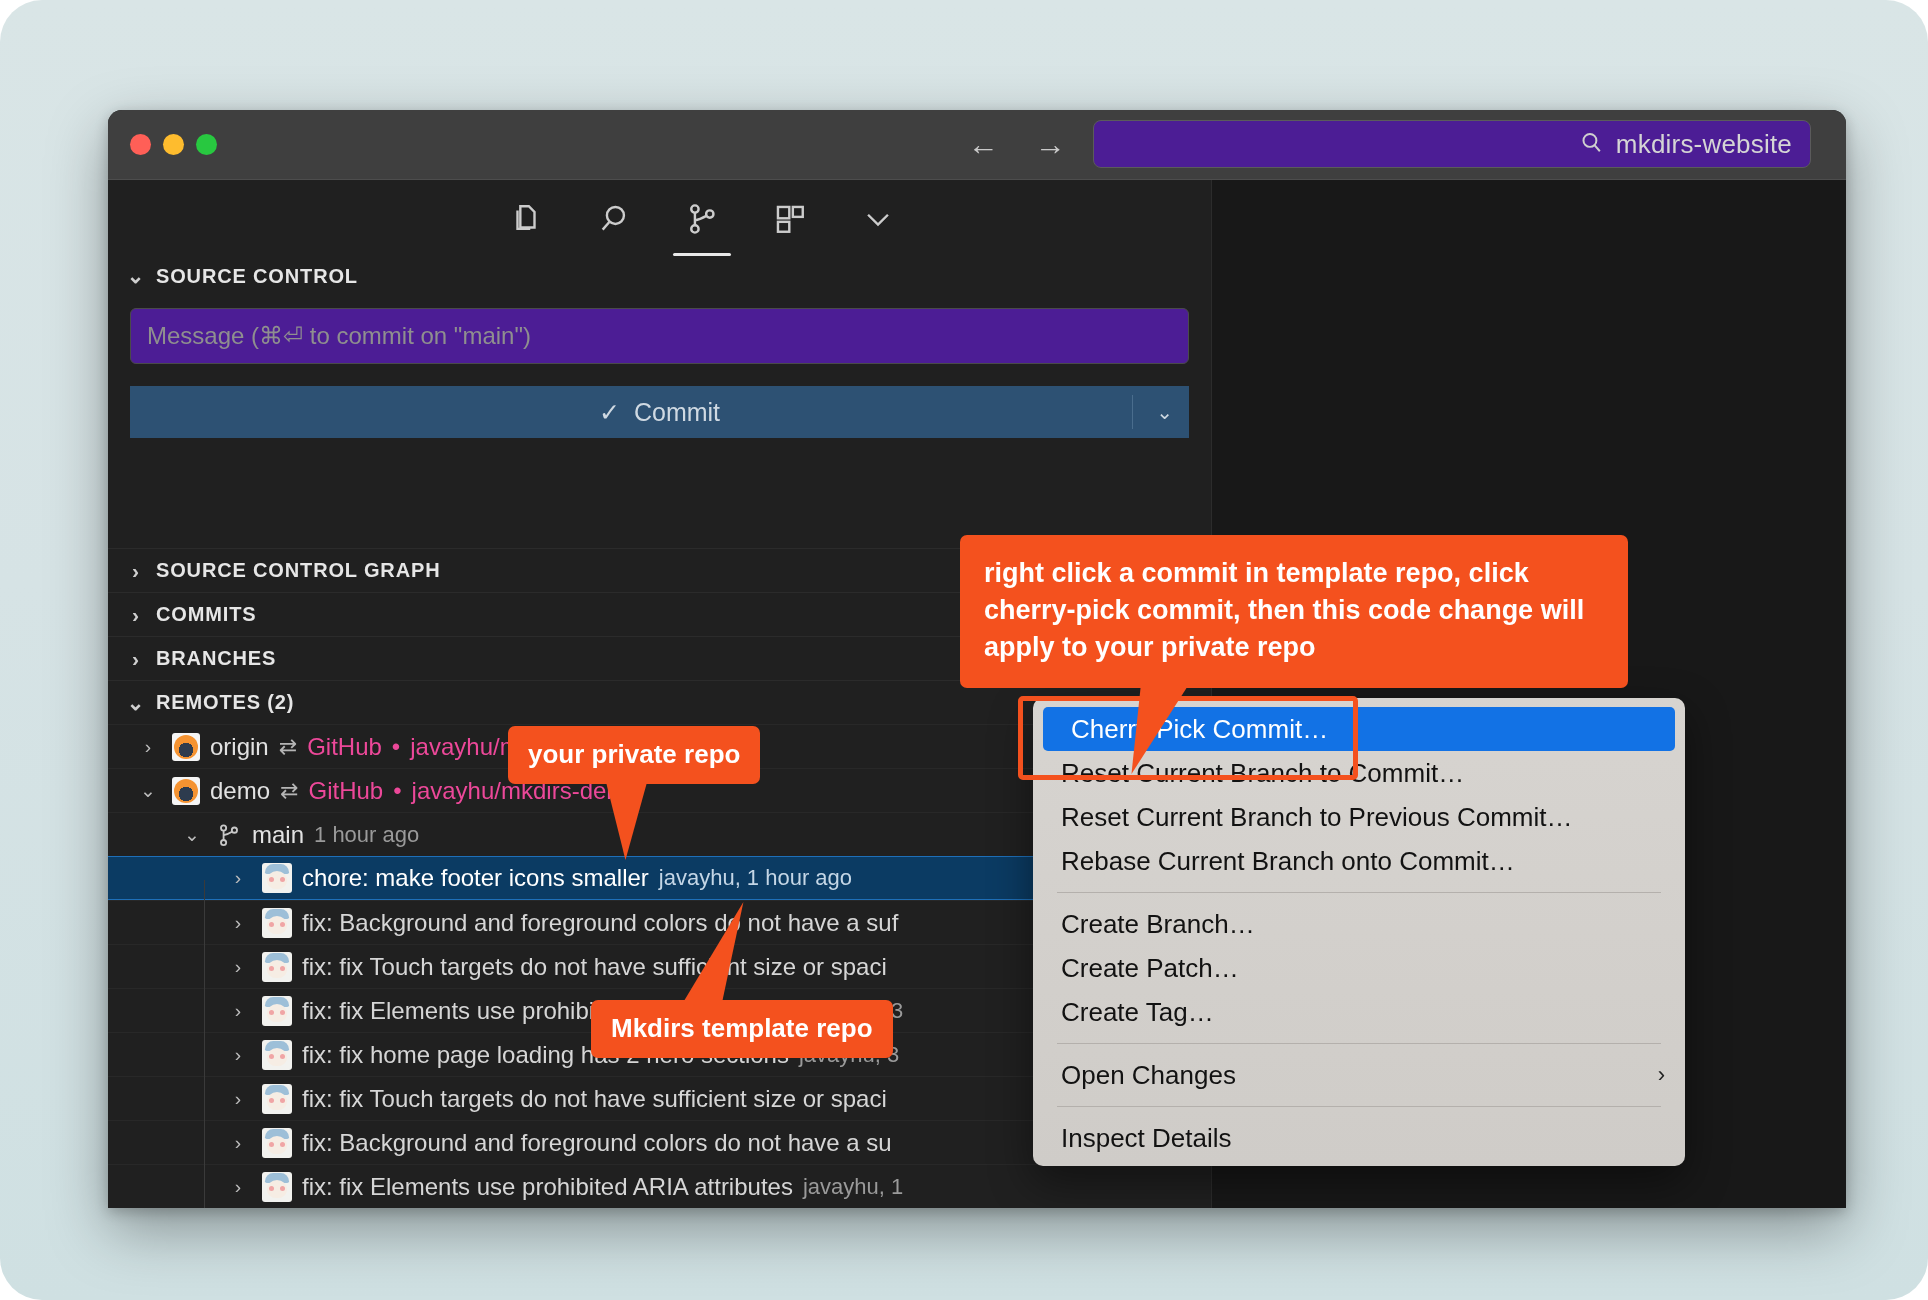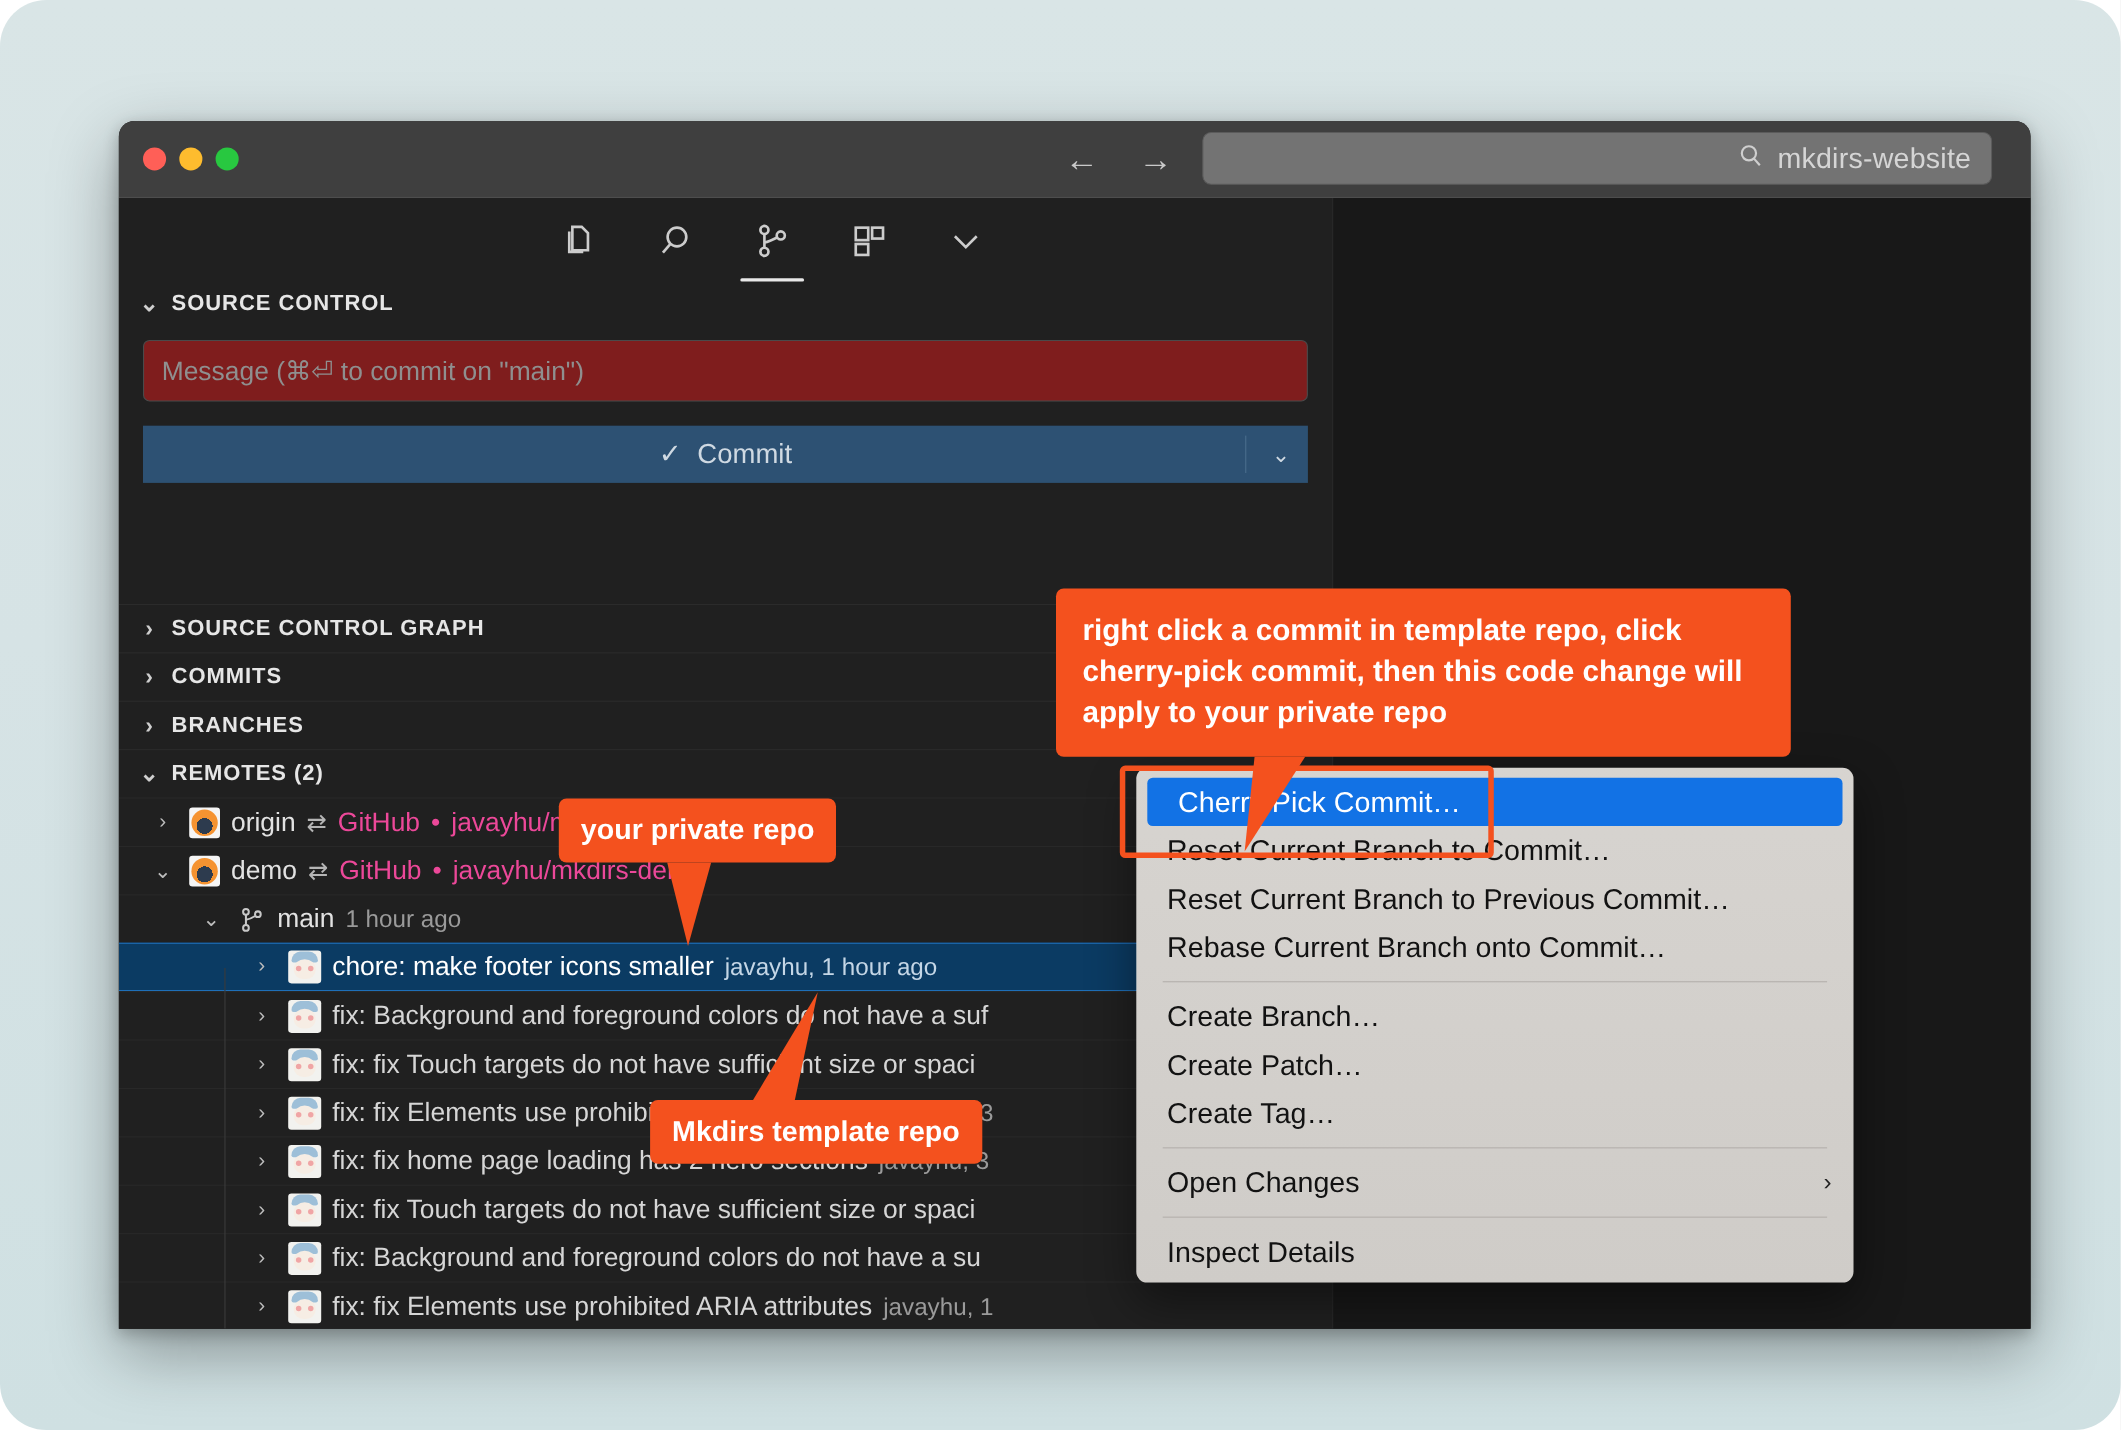--- a/index.html
+++ b/index.html
@@ -33,21 +33,21 @@
   .dot.red { background: #ff5f57; }
   .dot.yellow { background: #febc2e; }
   .dot.green { background: #28c840; }
 
   .navarrows { position: absolute; left: 860px; top: 15px; display: flex; gap: 36px;
                color: #c9c9c9; font-size: 31px; line-height: 40px; }
   .navarrows span { cursor: default; }
 
   .titlesearch {
     position: absolute; left: 985px; top: 10px; width: 718px; height: 48px;
-    background: #737373; border: 1px solid #5b5b5b; border-radius: 8px;
+    background: #4c1d95; border: 1px solid #5b5b5b; border-radius: 8px;
     display: flex; align-items: center; justify-content: flex-end; padding-right: 18px;
   }
   .titlesearch .sq { display: flex; align-items: center; gap: 12px; }
   .titlesearch .txt { color: #d5d5d5; font-size: 26px; letter-spacing: .2px; }
 
   
   .wbody { position: relative; height: 1028px; display: flex; background: #1f1f1f; }
   .sidebar { width: 1103px; background: #202020; position: relative; overflow: hidden; }
   .editor  { flex: 1; background: #181818; border-left: 1px solid #2c2c2c; }
 
@@ -66,21 +66,21 @@
 
   
   .sect-title {
     display: flex; align-items: center; gap: 10px;
     padding: 6px 0 6px 18px; color: #e6e6e6;
     font-size: 20px; font-weight: bold; letter-spacing: .85px;
   }
   .chev { color: #cfcfcf; font-size: 21px; width: 20px; text-align: center; }
 
   .msgbox {
-    margin: 14px 22px 0 22px; height: 56px; background: #7f1d1d;
+    margin: 14px 22px 0 22px; height: 56px; background: #4c1d95;
     border: 1px solid #4a4a4a; border-radius: 6px;
     display: flex; align-items: center; padding-left: 16px;
     color: #8f8f8f; font-size: 24px;
   }
   .commitbtn {
     margin: 22px 22px 0 22px; height: 52px; background: #2d5173;
     display: flex; align-items: center; justify-content: center;
     color: #cfd9e2; font-size: 25px; position: relative;
   }
   .commitbtn .sep { position: absolute; right: 56px; top: 9px; bottom: 9px;

